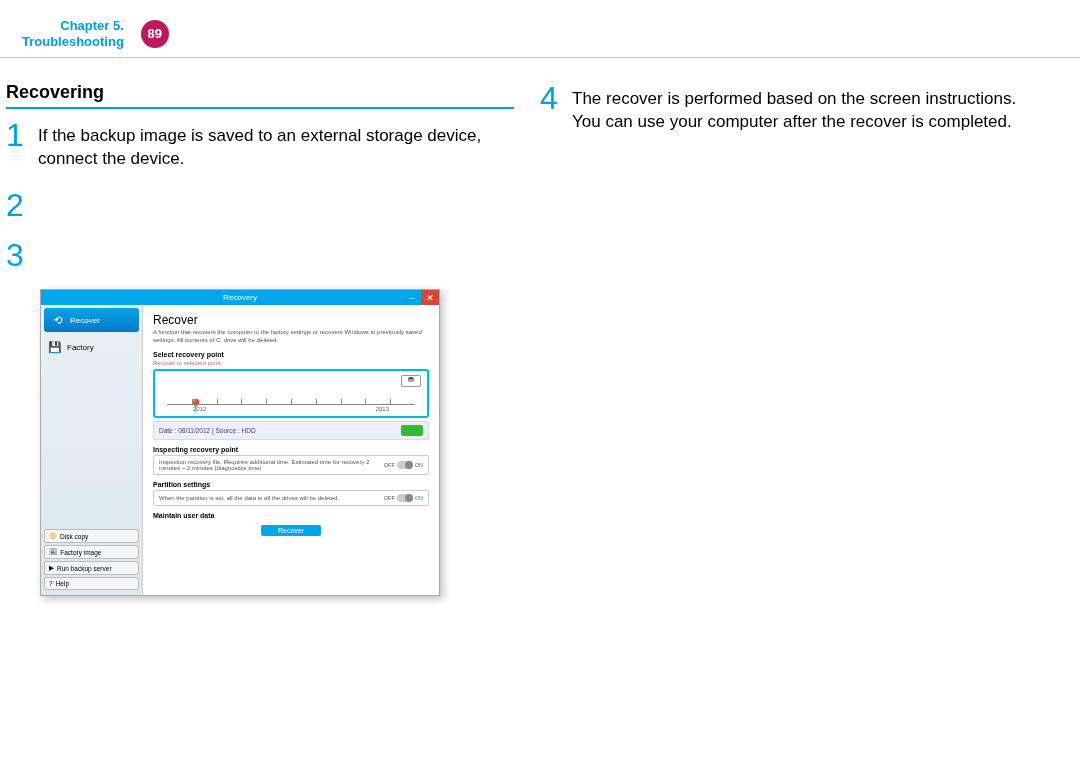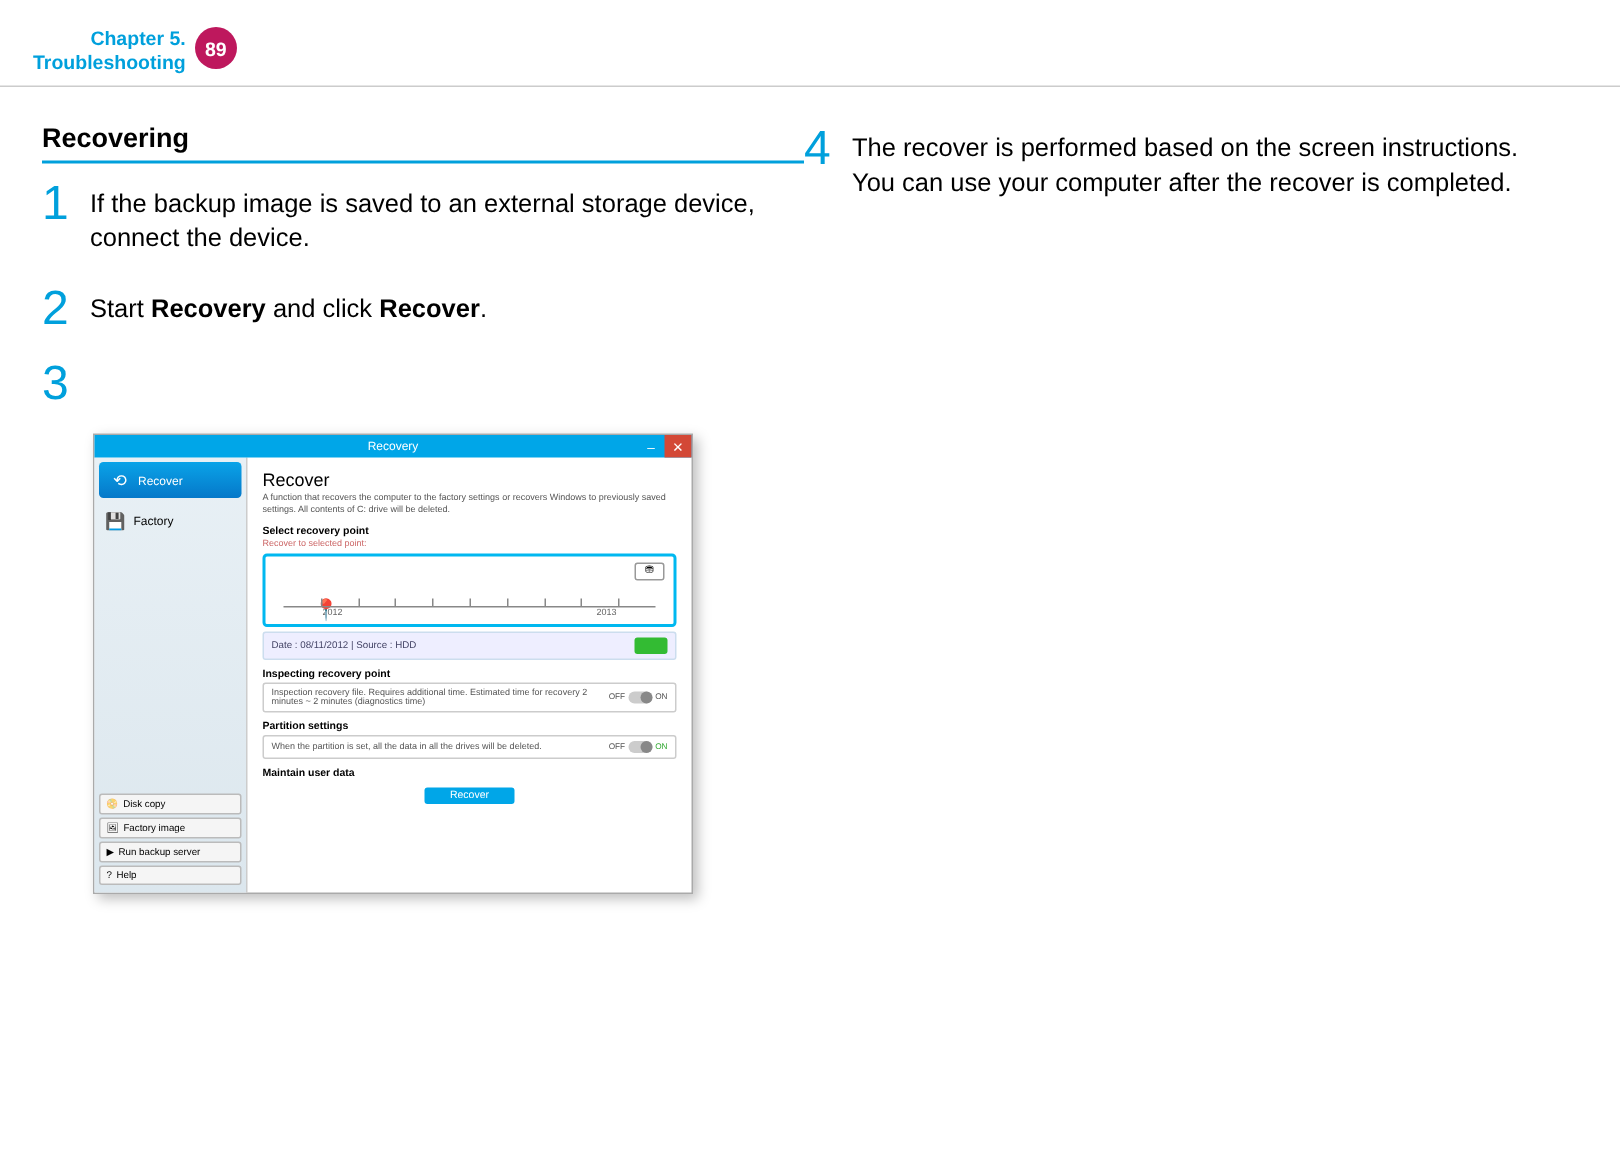--- a/index.html
+++ b/index.html
@@ -1,24 +1,24 @@
 <!DOCTYPE html>
 <html><head>
 <meta charset="utf-8">
 <style>
 *{margin:0;padding:0;box-sizing:border-box}
 body{width:1080px;height:766px;font-family:'Segoe UI',Arial,sans-serif;color:#000;position:relative;background:#fff}
 .header{display:flex;justify-content:space-between;align-items:flex-start;padding:18px 22px 8px 22px}
 .title{font-size:28px;font-weight:700}
 .title .opt{font-size:19px;font-weight:700}
-.chapinfo{text-align:right;color:#00a0dc;font-size:13px;font-weight:700;display:flex;gap:6px}
+.chapinfo{text-align:right;color:#00a0dc;font-size:13px;font-weight:700;display:flex;align-items:center;gap:17px}
 .chapinfo .lines{line-height:1.2}
 .pagenum{display:inline-flex;width:28px;height:28px;border-radius:50%;background:#be185d;color:#fff;align-items:center;justify-content:center;font-size:13px}
 .hr{border-top:1px solid #ccc;margin:0 0 10px 0}
-.cols{display:flex;padding:14px 28px;}
+.cols{display:flex;padding:14px 6px;gap:26px}
 .col{width:508px}
 .secthead{font-size:18px;font-weight:700;padding-bottom:4px;border-bottom:2px solid #00a0dc;margin-bottom:10px}
 .intro{font-size:15.5px;line-height:1.35;margin-bottom:22px}
 .step{display:flex;gap:10px;margin-bottom:18px}
 .stepnum{font-size:32px;color:#00a0dc;font-weight:400;line-height:1;min-width:22px;font-family:'Segoe UI Light',Arial}
 .steptxt{font-size:17px;line-height:1.35;padding-top:6px}
 .steptxt b{font-weight:700}
 .shot{margin-left:34px;margin-top:6px;width:400px;border:1px solid #aaa;box-shadow:3px 3px 8px rgba(0,0,0,.25);font-size:6.5px;background:#fff}
 .titlebar{background:#00a6e8;height:15px;display:flex;align-items:center;justify-content:center;position:relative;color:#fff;font-size:8px}
 .titlebar .wc{position:absolute;right:0;top:0;display:flex}
@@ -68,21 +68,20 @@
  <div class="col">
   <div class="secthead">Recovering</div>
 
   <div class="step">
    <div class="stepnum">1</div>
    <div class="steptxt">If the backup image is saved to an external storage device, connect the device.</div>
   </div>
 
   <div class="step">
    <div class="stepnum">2</div>
-   <div class="steptxt"><span>Start</span> <b>Recovery</b> <span>and click</span> <b>Recover</b><span>.</span></div>
   </div>
 
   <div class="step">
    <div class="stepnum">3</div>
   </div>
 
   <div class="shot">
    <div class="titlebar">
     <span>Recovery</span>
     <div class="wc">

